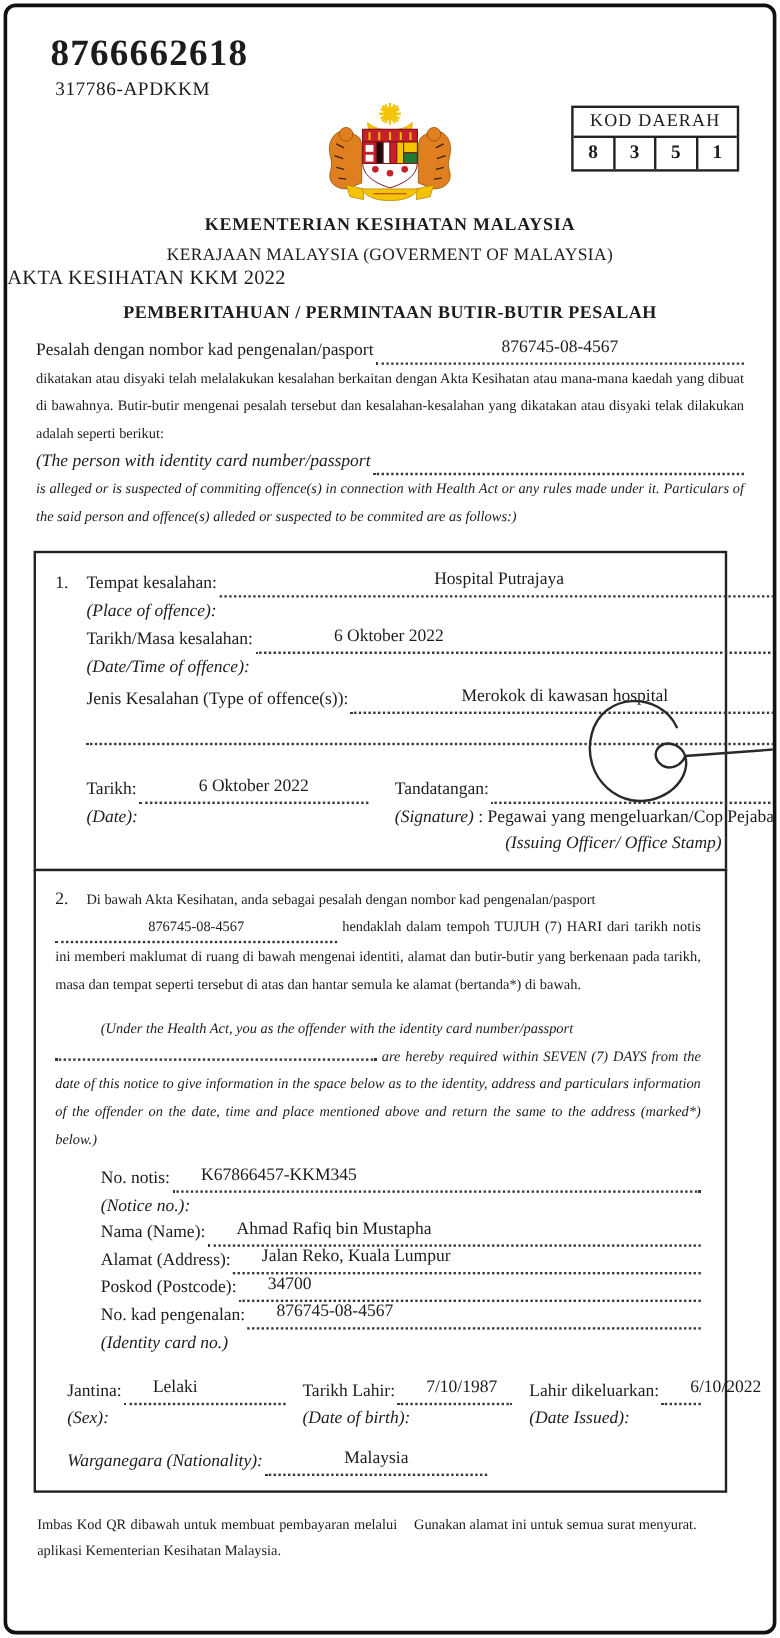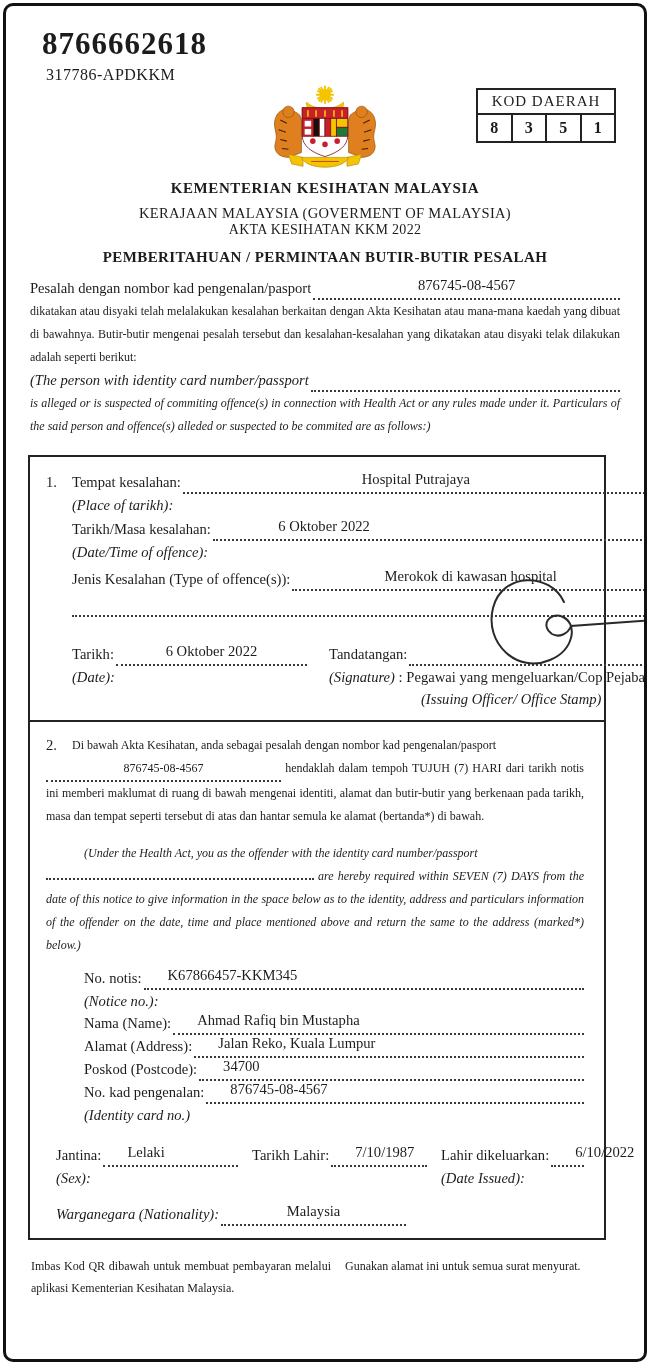--- a/index.html
+++ b/index.html
@@ -16,21 +16,21 @@
   .ref-num { position:absolute; left:40px; top:46px; font-size:16px; letter-spacing:0.5px; }
   .emblem { position:absolute; left:50%; transform:translateX(-50%); top:62px; }
   .kodbox { position:absolute; right:28px; top:68px; width:140px; border:2px solid #222; font-size:15px; text-align:center; }
   .kodbox .kb-title { border-bottom:2px solid #222; padding:3px 0; letter-spacing:1px; }
   .kodbox .kb-cells { display:flex; }
   .kodbox .kb-cells span { flex:1; padding:4px 0; font-weight:bold; font-size:16px; border-right:2px solid #222; }
   .kodbox .kb-cells span:last-child { border-right:none; }
   
   .h-ministry { text-align:center; font-weight:bold; font-size:15px; letter-spacing:0.6px; margin-top:2px; }
   .h-gov { text-align:center; font-size:14.5px; margin-top:8px; letter-spacing:0.3px; }
-  .h-act { text-align:center; font-size:14px; letter-spacing:0.3px; }
+  .h-act { font-size:17px; letter-spacing:0.3px; }
   .h-title { text-align:center; font-weight:bold; font-size:15px; letter-spacing:0.4px; margin-top:11px; }
   
   .it { font-style:italic; }
   .para { font-size:12px; line-height:23px; text-align:justify; }
   .intro { padding:0 24px; margin-top:11px; }
   .frow { display:flex; align-items:flex-end; font-size:14.6px; line-height:23px; }
   .frow .lbl { white-space:nowrap; }
   .fill { flex:1; border-bottom:2px dotted #3a3a3a; position:relative; height:20px; margin-left:2px; }
   .fill .val { position:absolute; bottom:1px; white-space:nowrap; font-size:14.6px; }
   .v-center { left:0; right:0; text-align:center; }
@@ -182,21 +182,21 @@
   <div class="secbox box1">
     <div class="numcol">
       <div class="no">1.</div>
       <div class="rest">
         <div class="frow">
           <span class="lbl">Tempat kesalahan:</span>
           <span class="fill">
             <span class="val v-center">Hospital Putrajaya</span>
           </span>
         </div>
-        <div class="sub it">(Place of tarikh):</div>
+        <div class="sub it">(Place of offence):</div>
 
         <div class="frow" style="margin-top:2px;">
           <span class="lbl">Tarikh/Masa kesalahan:</span>
           <span class="fill">
             <span class="val v-15">6 Oktober 2022</span>
           </span>
         </div>
         <div class="sub it">(Date/Time of offence):</div>
 
         <div class="frow" style="margin-top:5px;">
@@ -311,20 +311,21 @@
         </div>
         <div class="sub it">(Sex):</div>
       </div>
       <div class="tg tg2">
         <div class="frow">
           <span class="lbl">Tarikh Lahir:</span>
           <span class="fill">
             <span class="val v-left">7/10/1987</span>
           </span>
         </div>
+        <div class="sub it">(Date of birth):</div>
       </div>
       <div class="tg tg3">
         <div class="frow">
           <span class="lbl">Lahir dikeluarkan:</span>
           <span class="fill">
             <span class="val v-left">6/10/2022</span>
           </span>
         </div>
         <div class="sub it">(Date Issued):</div>
       </div>

